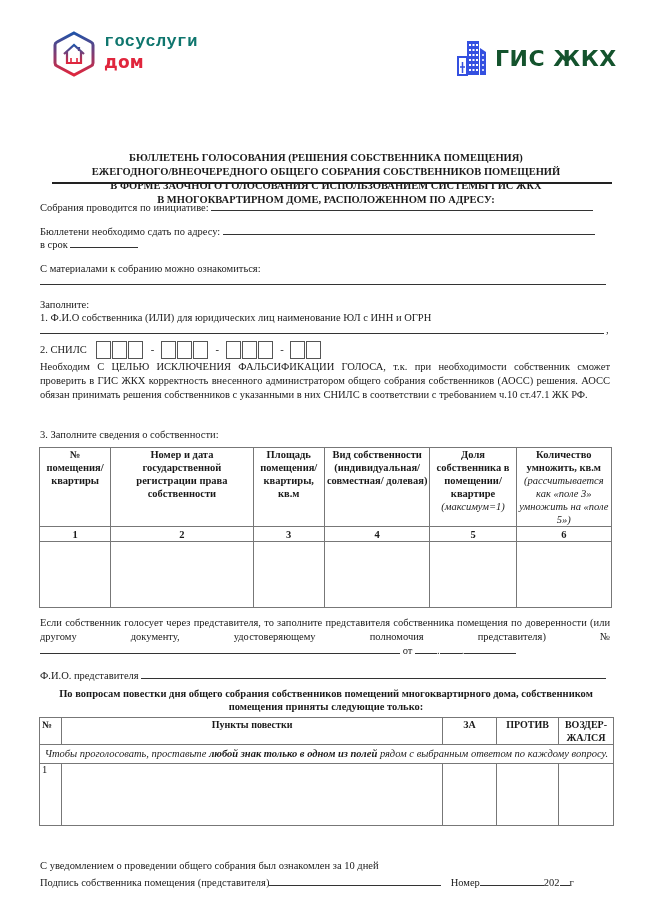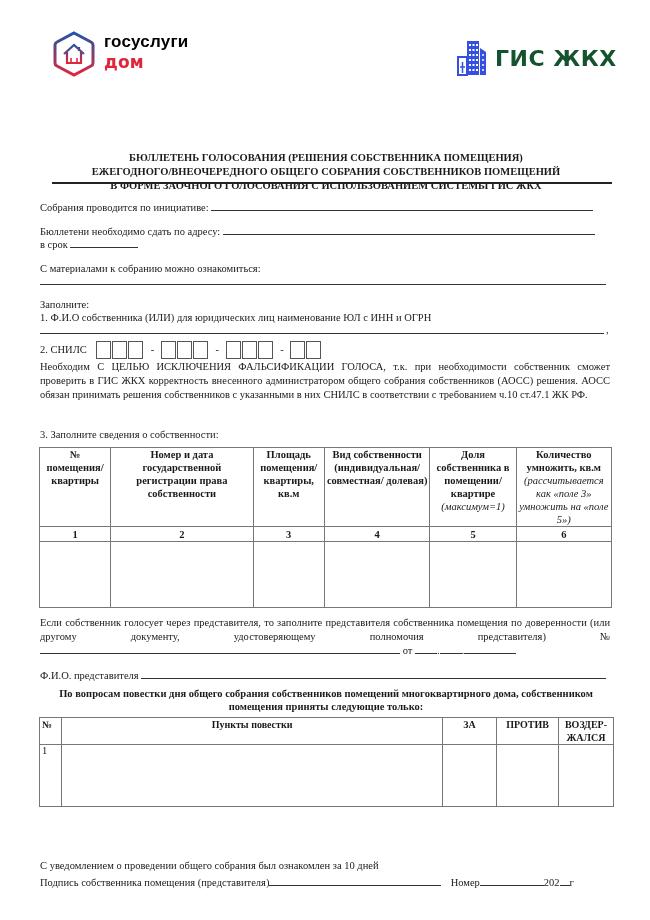--- a/index.html
+++ b/index.html
@@ -3,21 +3,21 @@
 <meta charset="utf-8">
 <style>
   html, body { margin: 0; padding: 0; background: #ffffff; }
   body {
     width: 650px; height: 920px; position: relative; overflow: hidden;
     font-family: "Liberation Serif", "DejaVu Serif", serif;
     color: #1a1a1a; font-size: 10.5px;
   }
   .abs { position: absolute; }
   .logo-gos { left: 52px; top: 30px; width: 120px; height: 50px; }
-  .logo-gos .word1 { position: absolute; left: 52px; top: 2px; font-family: Liberation Sans, sans-serif; font-weight: bold; font-size: 17px; color: #000000; letter-spacing: 0.2px; }
+  .logo-gos .word1 { position: absolute; left: 52px; top: 2px; font-family: Liberation Mono, monospace; font-weight: bold; font-size: 17px; color: #0f766e; letter-spacing: 0.2px; }
   .logo-gos .word2 { position: absolute; left: 52px; top: 22px; font-family: "DejaVu Sans", sans-serif; font-weight: bold; font-size: 17px; color: #e0263d; letter-spacing: 0.2px; }
   .logo-gis { left: 457px; top: 40px; width: 160px; height: 40px; }
   .logo-gis .word { position: absolute; left: 38px; top: 6px; font-family: "DejaVu Sans", sans-serif; font-weight: bold; font-size: 22px; color: #14532d; letter-spacing: 0.5px; }
 
   .title { left: 40px; top: 112px; width: 572px; text-align: center; font-weight: bold; font-size: 10.5px; line-height: 14px; margin-top: 39px; }
   .rule { left: 52px; top: 182px; width: 560px; height: 2px; background: #222; }
 
   .line-text { position: absolute; left: 40px; font-size: 10.5px; line-height: 13px; white-space: nowrap; }
   .uline { display: inline-block; border-bottom: 1px solid #333; height: 10px; vertical-align: baseline; }
 
@@ -82,20 +82,21 @@
     <path d="M23 8 L29 12 L29 35 L23 35 Z" fill="#3450e0"></path>
     <path d="M25 15 L27 15 M25 20 L27 20 M25 25 L27 25 M25 30 L27 30" stroke="#ffffff" stroke-width="1.5"></path>
   </svg>
   <span class="word">ГИС ЖКХ</span>
 </div>
 
 <div class="abs title">
   <div>БЮЛЛЕТЕНЬ ГОЛОСОВАНИЯ (РЕШЕНИЯ СОБСТВЕННИКА ПОМЕЩЕНИЯ)</div>
   <div>ЕЖЕГОДНОГО/ВНЕОЧЕРЕДНОГО ОБЩЕГО СОБРАНИЯ СОБСТВЕННИКОВ ПОМЕЩЕНИЙ</div>
   <div>В ФОРМЕ ЗАОЧНОГО ГОЛОСОВАНИЯ С ИСПОЛЬЗОВАНИЕМ СИСТЕМЫ ГИС ЖКХ</div>
+  <div>В МНОГОКВАРТИРНОМ ДОМЕ, РАСПОЛОЖЕННОМ ПО АДРЕСУ:</div>
 </div>
 <div class="abs rule"></div>
 
 <div class="line-text" style="top:200px;">
   <span>Собрания проводится по инициативе:</span>
   <span class="uline" style="width:382px;"></span>
 </div>
 
 <div class="line-text" style="top:224px;">
   <span>Бюллетени необходимо сдать по адресу:</span>
@@ -190,20 +191,25 @@
       <col style="width:55px">
   </colgroup>
   <tbody>
       <tr style="height:24px;">
     <th style="text-align:left; padding-left:2px;">№</th>
     <th>Пункты повестки</th>
     <th>ЗА</th>
     <th>ПРОТИВ</th>
     <th>ВОЗДЕР-ЖАЛСЯ</th>
   </tr>
+  <tr class="note">
+    <td colspan="5">
+      <span>Чтобы проголосовать, проставьте </span><b>любой знак только в одном из полей</b><span> рядом с выбранным ответом по каждому вопросу.</span>
+    </td>
+  </tr>
   <tr style="height:62px;">
     <td style="padding-left:2px;">1</td>
     <td></td>
     <td></td>
     <td></td>
     <td></td>
   </tr>
 </tbody>
   </table>
 

